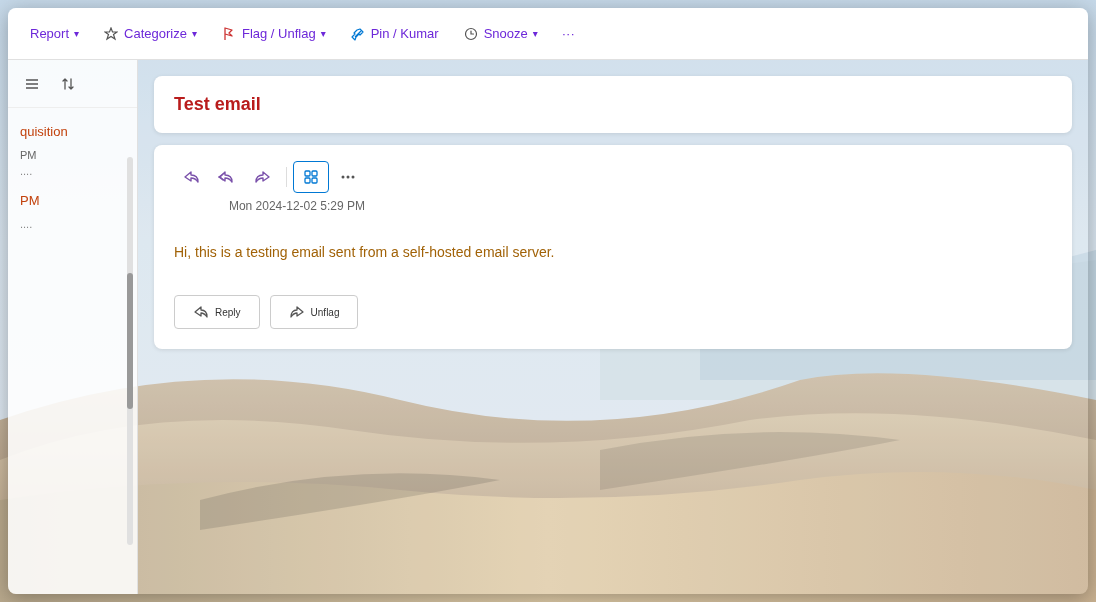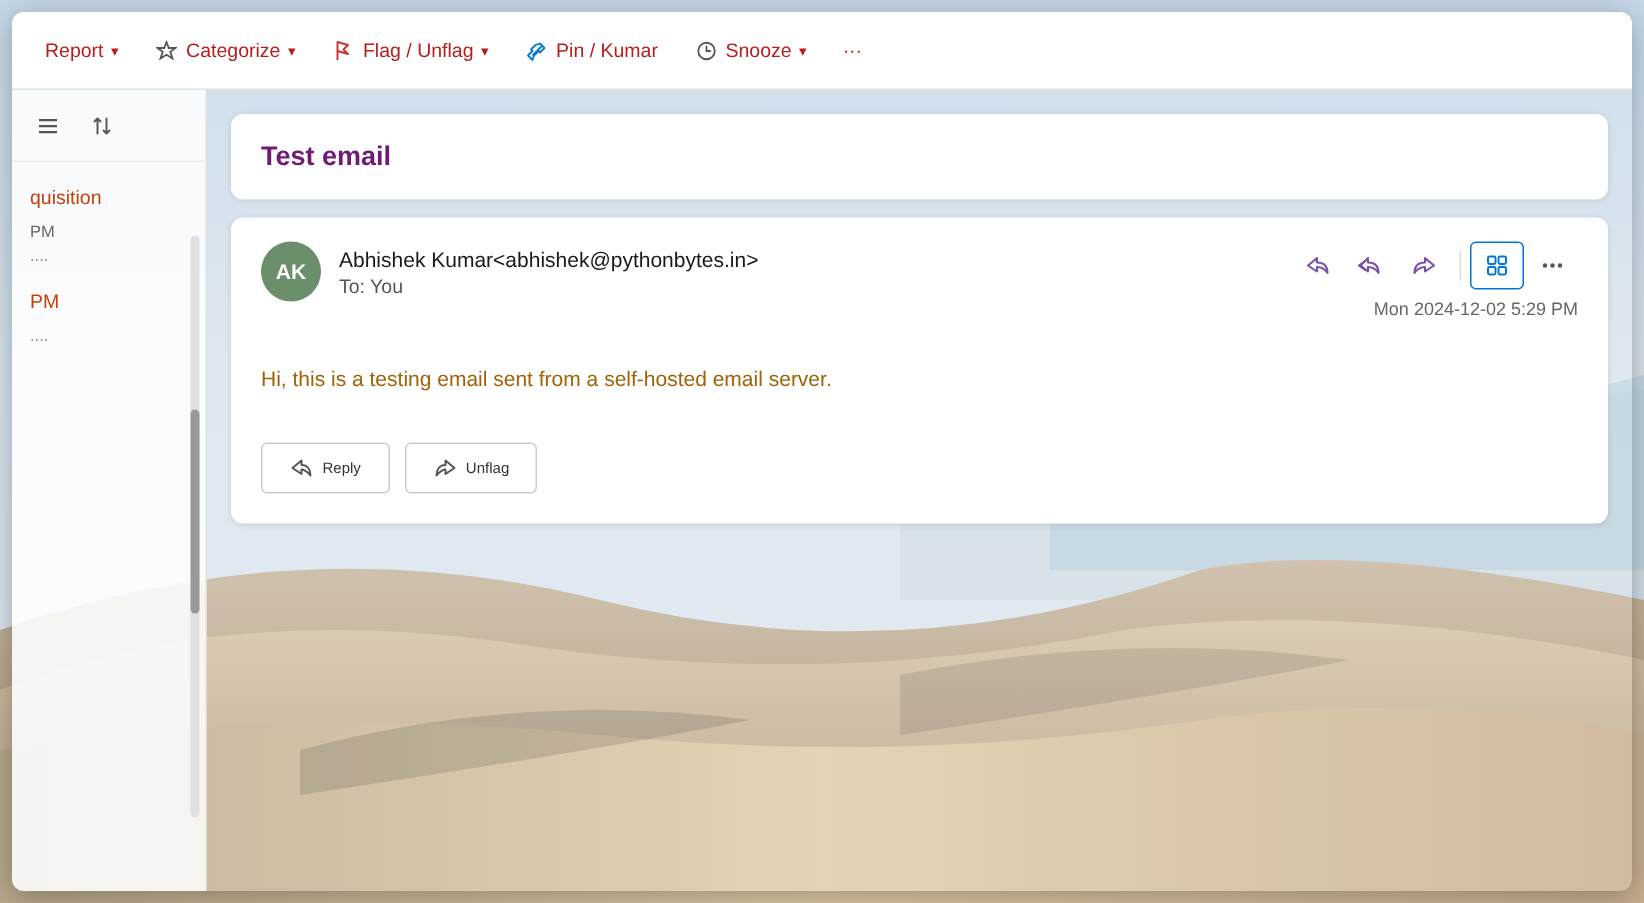--- a/index.html
+++ b/index.html
@@ -45,21 +45,21 @@
     .toolbar-btn {
       display: flex;
       align-items: center;
       gap: 5px;
       padding: 6px 10px;
       border: none;
       background: transparent;
       cursor: pointer;
       border-radius: 4px;
       font-size: 13px;
-      color: #b91c1c;
+      color: #6d28d9;
       white-space: nowrap;
     }
 
     .toolbar-icon {
       width: 16px;
       height: 16px;
       display: inline-flex;
       align-items: center;
       justify-content: center;
       flex-shrink: 0;
@@ -140,21 +140,21 @@
       background: #ffffff;
       border-radius: 8px;
       padding: 18px 20px;
       margin-bottom: 12px;
       box-shadow: 0 1px 4px rgba(0,0,0,0.1);
     }
 
     .email-subject-text {
       font-size: 18px;
       font-weight: 600;
-      color: #701a75;
+      color: #b91c1c;
     }
 
     
     .email-content-card {
       background: #ffffff;
       border-radius: 8px;
       padding: 16px 20px 20px;
       box-shadow: 0 1px 4px rgba(0,0,0,0.1);
     }
 
@@ -405,29 +405,20 @@
 
     <div class="email-main">
 
       <div class="email-subject-card">
         <span class="email-subject-text">Test email</span>
       </div>
 
       <div class="email-content-card">
 
         <div class="email-header">
-          <div class="email-sender-group">
-            <div class="avatar" style="background-color: rgb(107, 142, 107);">AK</div>
-            <div class="sender-info">
-              <span class="sender-name">
-                <span>Abhishek Kumar</span><span>&lt;abhishek@pythonbytes.in&gt;</span>
-              </span>
-              <span class="sender-to">To:  You</span>
-            </div>
-          </div>
 
           <div class="email-header-right">
             <div class="action-row">
 
               <button class="email-action-btn" title="Reply">
                 <svg width="18" height="18" viewBox="0 0 18 18" fill="none" xmlns="http://www.w3.org/2000/svg">
                   <path d="M3,9 L9,4 L9,7 C14,7 16,10 16,14 C14,11 11,10 9,10 L9,13 Z" stroke="#7b52ab" stroke-width="1.4" fill="none" stroke-linejoin="round"></path>
                 </svg>
               </button>
 

